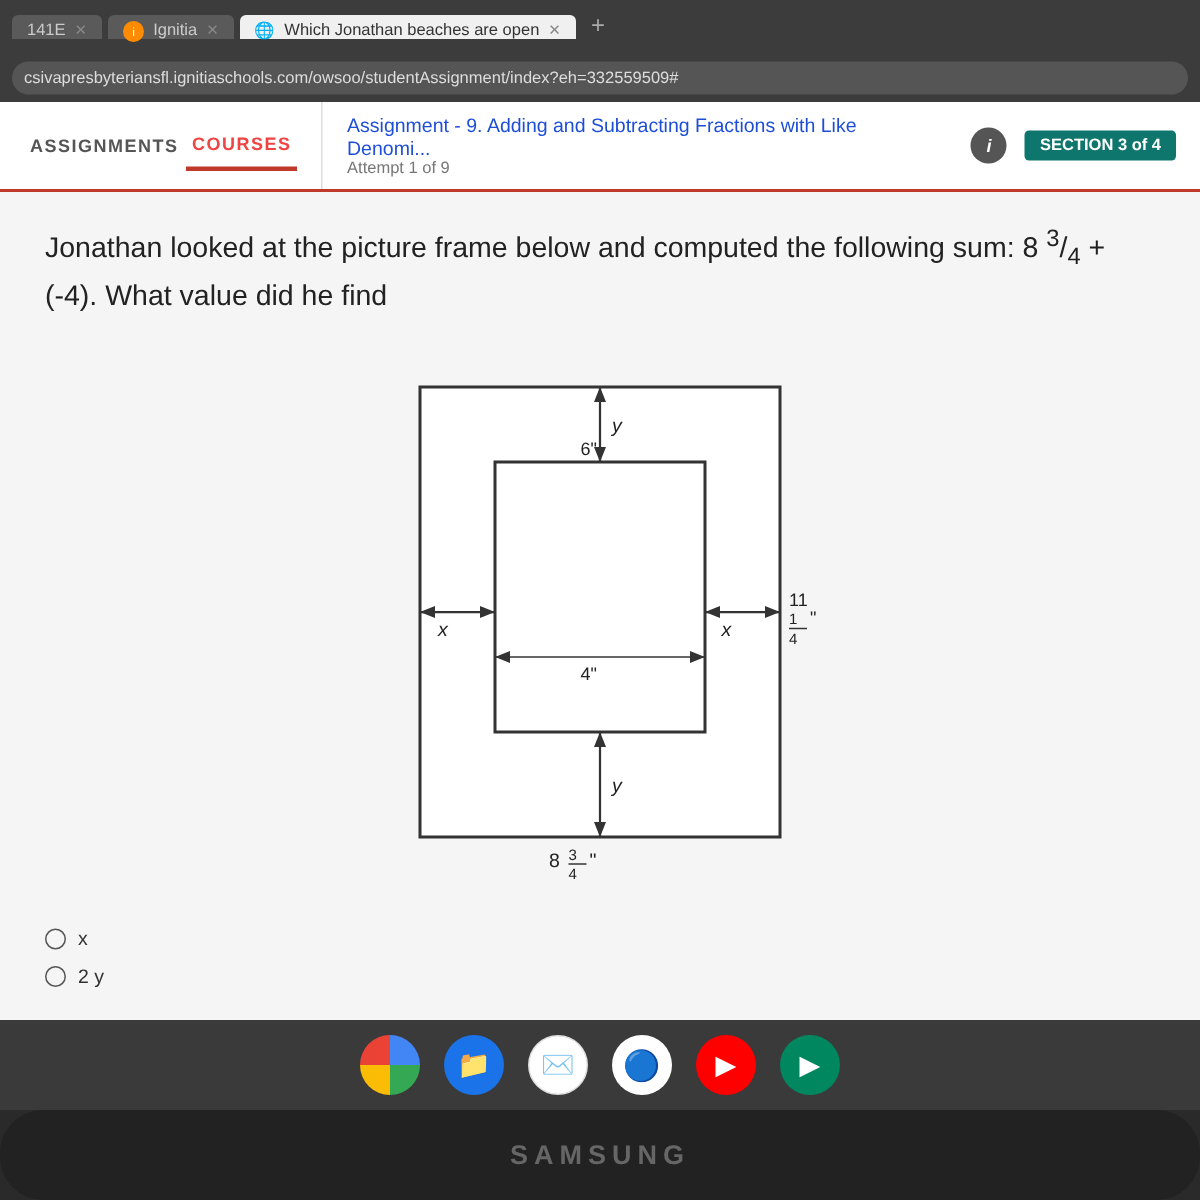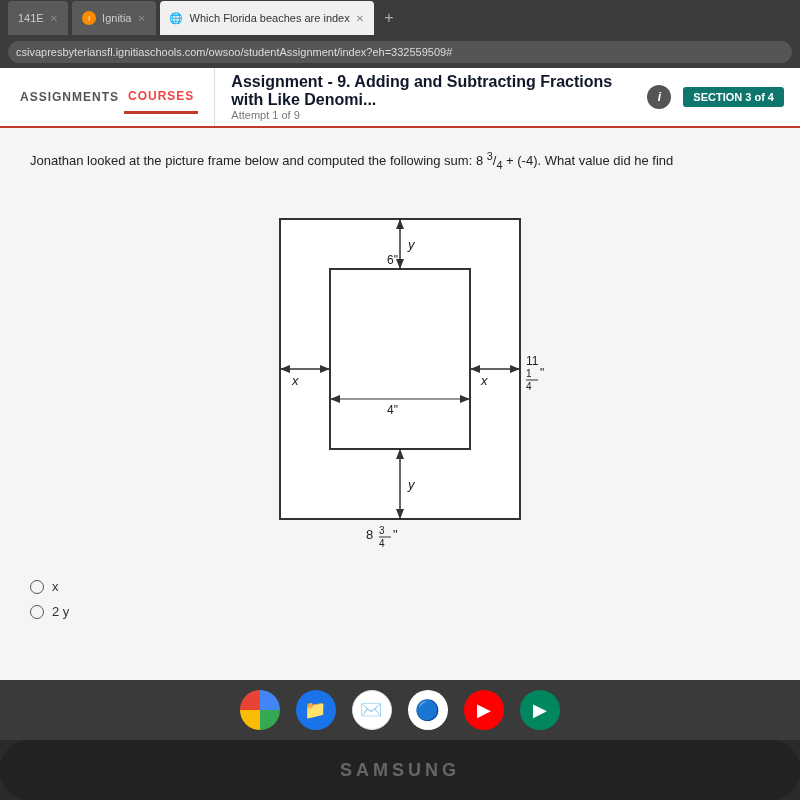--- a/index.html
+++ b/index.html
@@ -20,23 +20,22 @@
       padding: 0 8px;
       gap: 4px;
     }
     .tab {
       background: #5a5a5a;
       color: #ccc;
       font-size: 11px;
       padding: 4px 10px;
       border-radius: 4px 4px 0 0;
       display: flex;
-      align-items: center;
       gap: 6px;
-      height: 34px;
+      height: 16px;
     }
     .tab.active {
       background: #f0f0f0;
       color: #333;
     }
     .tab-close {
       font-size: 10px;
       color: #888;
       cursor: pointer;
     }
@@ -111,23 +110,23 @@
     }
     .assignment-info {
       flex: 1;
       display: flex;
       flex-direction: column;
       justify-content: center;
       padding: 4px 16px;
       border-left: 1px solid #ddd;
     }
     .assignment-title {
-      font-size: 16px;
-      color: #0f172a;
-      font-weight: bold;
+      font-size: 13px;
+      color: #1d4ed8;
+      font-weight: normal;
     }
     .assignment-subtitle {
       font-size: 11px;
       color: #777;
     }
     .header-right {
       display: flex;
       align-items: center;
       gap: 12px;
       padding: 0 16px;
@@ -157,21 +156,21 @@
 
     
     .main-content {
       background: #f5f5f5;
       height: calc(800px - 36px - 32px - 60px - 60px);
       padding: 20px 30px;
       overflow: hidden;
     }
 
     .question-text {
-      font-size: 13px;
+      font-size: 19px;
       color: #222;
       margin-bottom: 16px;
       line-height: 1.5;
     }
 
     
     .diagram-container {
       display: flex;
       justify-content: center;
       margin: 10px 0 16px 0;
@@ -256,21 +255,21 @@
     <span>141E</span>
     <span class="tab-close">✕</span>
   </div>
   <div class="tab">
     <span class="tab-icon">i</span>
     <span>Ignitia</span>
     <span class="tab-close">✕</span>
   </div>
   <div class="tab active">
     <span>🌐</span>
-    <span>Which Florida beaches are index</span>
+    <span>Which Jonathan beaches are open</span>
     <span class="tab-close">✕</span>
   </div>
   <div class="new-tab-btn">+</div>
 </div>
 
 <div class="address-bar">
   <div class="address-input">
     <span>csivapresbyteriansfl.ignitiaschools.com/owsoo/studentAssignment/index?eh=332559509#</span>
   </div>
 </div>

